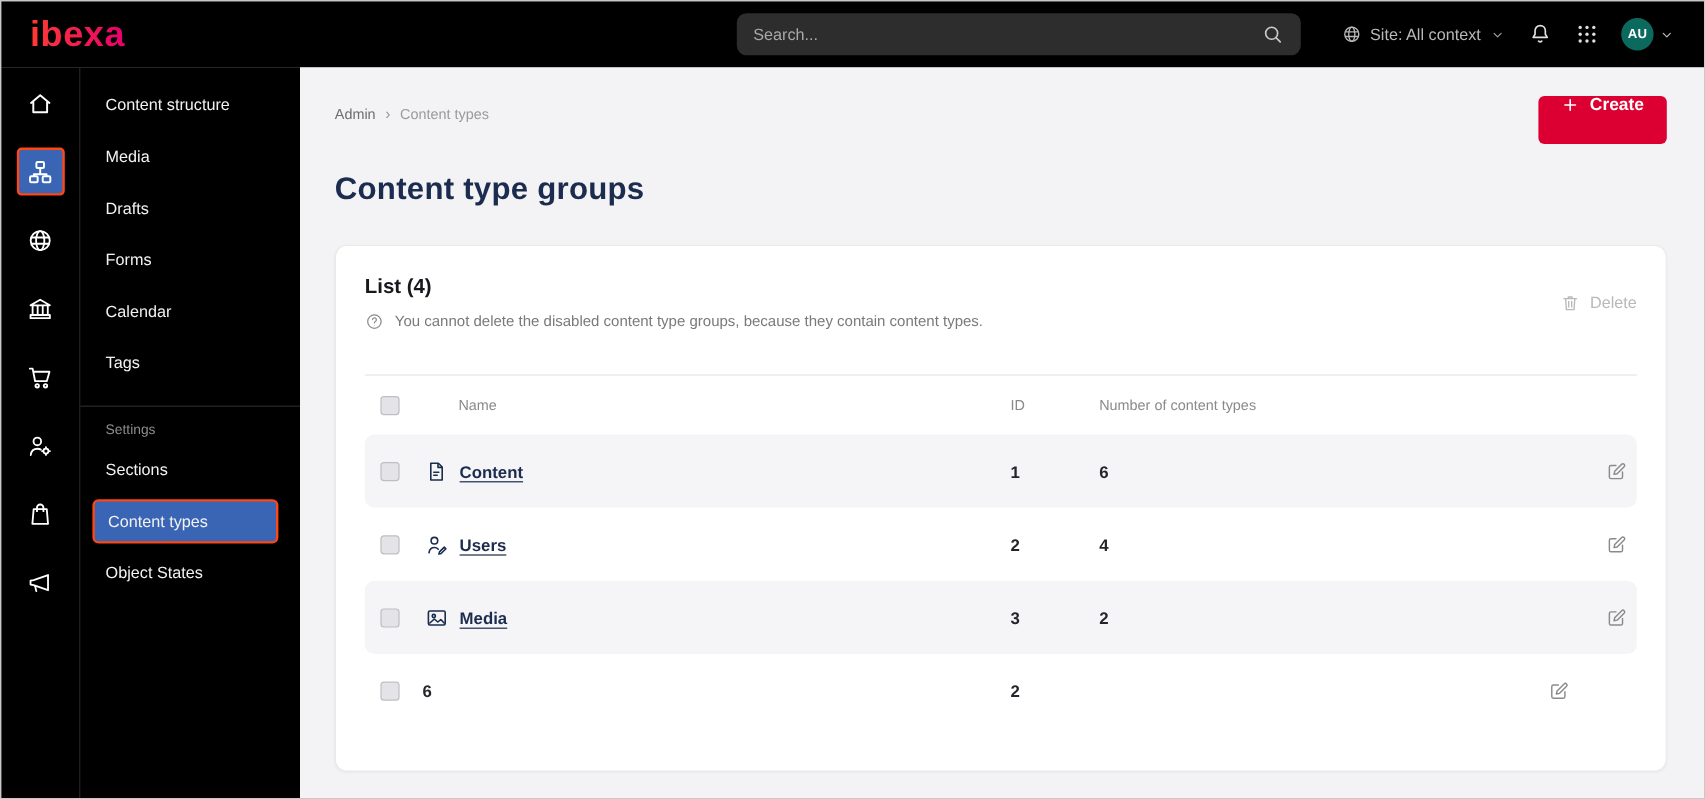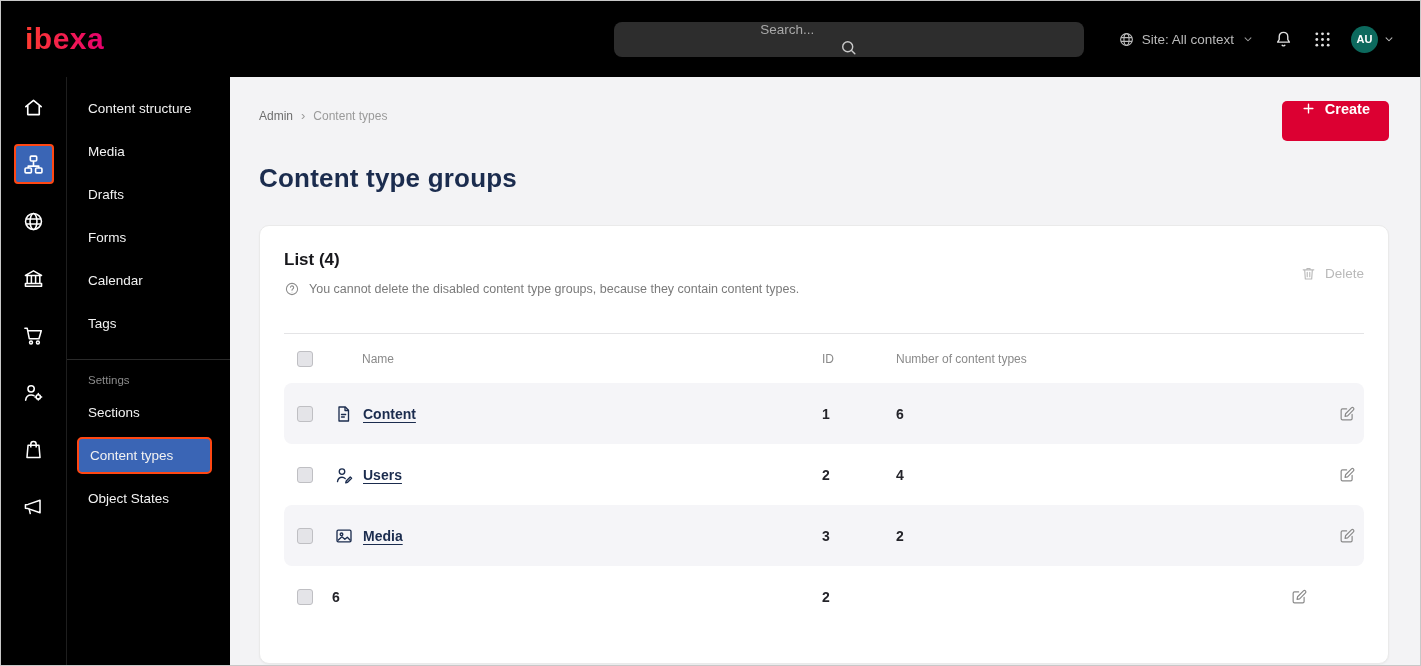--- a/index.html
+++ b/index.html
@@ -2,26 +2,26 @@
 <html style="--accent-red: #dc0032; --active-blue: #3a65b5; --highlight-orange: #ff4713; --avatar-bg: #0c695d;"><head>
 <meta charset="utf-8">
 <style>
   * { margin:0; padding:0; box-sizing:border-box; }
   body { font-family:"Liberation Sans", sans-serif; background:#ffffff; }
 
   .screen{ width:1421px; height:666px; border:1px solid #c8c8c8; display:flex; flex-direction:column;
            overflow:hidden; background:#f3f3f5; }
 
   
-  .topbar{ height:76px; background:#000; display:flex; align-items:center; padding:0 24px; flex-shrink:0; }
+  .topbar{ height:55px; background:#000; display:flex; align-items:center; padding:0 24px; flex-shrink:0; }
   .logo{ font-size:30px; font-weight:800; letter-spacing:.5px; line-height:1; cursor:pointer;
          background:linear-gradient(90deg,#ff3b30,#e6006e); -webkit-background-clip:text; background-clip:text;
          color:transparent; }
   .search{ margin-left:auto; width:470px; height:35px; background:#2d2d2d; border-radius:8px;
-           display:flex; align-items:center; padding:0 14px;flex-direction:column; }
+           display:flex; align-items:center; padding:0 14px; }
   .search input{ flex:1; background:transparent; border:none; outline:none; color:#dddddd; font-size:13.5px; }
   .search input::placeholder{ color:#a9a9a9; }
   .search .sicon{ width:19px; height:19px; color:#c9c9c9; flex-shrink:0; }
   .topbar-right{ display:flex; align-items:center; margin-left:34px; gap:18px; }
   .site-context{ display:flex; align-items:center; gap:7px; color:#b9b9b9; font-size:13.5px; cursor:pointer; }
   .site-context svg{ width:17px; height:17px; }
   .top-ic{ width:21px; height:21px; color:#e0e0e0; cursor:pointer; display:block; }
   .avatar-wrap{ display:flex; align-items:center; gap:4px; cursor:pointer; }
   .avatar{ width:27px; height:27px; border-radius:50%; background:var(--avatar-bg,#0c695d); color:#fff;
            font-size:11px; font-weight:700; display:flex; align-items:center; justify-content:center; }
@@ -31,21 +31,21 @@
   .body-row{ display:flex; flex:1; min-height:0; }
 
   .icon-rail{ width:65px; background:#000; display:flex; flex-direction:column; align-items:center;
               padding-top:10px; gap:17px; flex-shrink:0; }
   .rail-item{ width:40px; height:40px; border-radius:6px; display:flex; align-items:center;
               justify-content:center; color:#fff; cursor:pointer; }
   .rail-item svg{ width:23px; height:23px; }
   .rail-item.active{ background:var(--active-blue,#3a65b5); border:2px solid var(--highlight-orange,#ff4713);
                      border-radius:4px; }
 
-  .sidebar{ width:164px; background:#000; padding-top:10px; flex-shrink:0; border-left:1px solid #1e1e1e; }
+  .sidebar{ width:184px; background:#000; padding-top:10px; flex-shrink:0; border-left:1px solid #1e1e1e; }
   .side-item{ height:43px; display:flex; align-items:center; padding-left:21px; color:#f2f2f2;
               font-size:13.5px; font-weight:500; cursor:pointer; }
   .side-divider{ border-top:1px solid #2a2a2a; margin-top:14px; }
   .side-label{ padding:14px 0 5px 21px; font-size:11.5px; color:#8b8b8b; }
   .side-item.active{ height:37px; margin:3px 18px 3px 10px; padding-left:11px;
                      background:var(--active-blue,#3a65b5); border:2px solid var(--highlight-orange,#ff4713);
                      border-radius:5px; }
 
   
   .content{ flex:1; padding:24px 31px 0 29px; overflow:hidden; }

